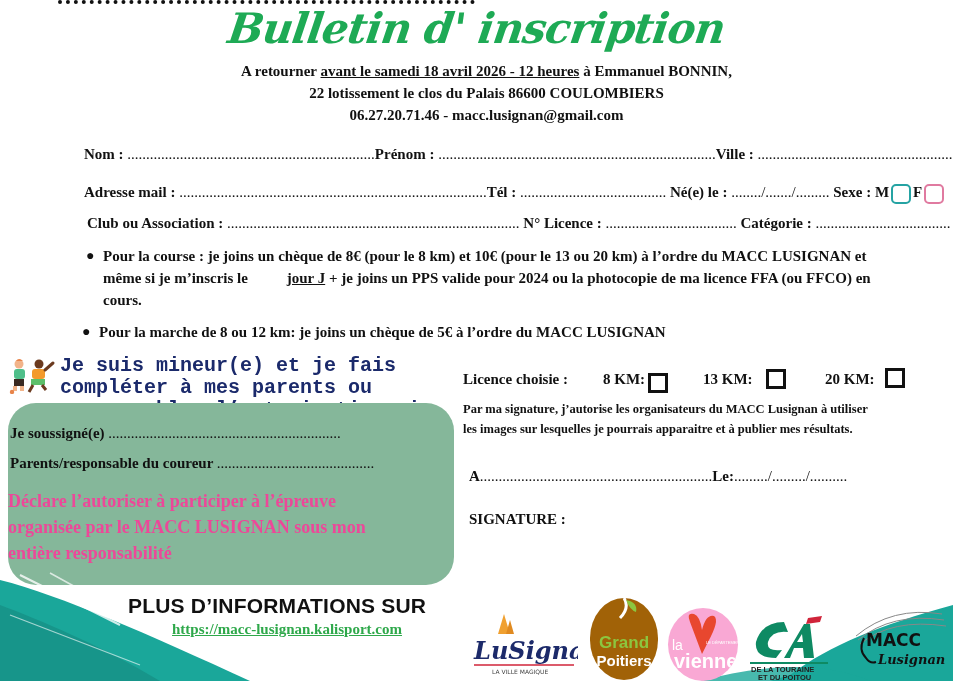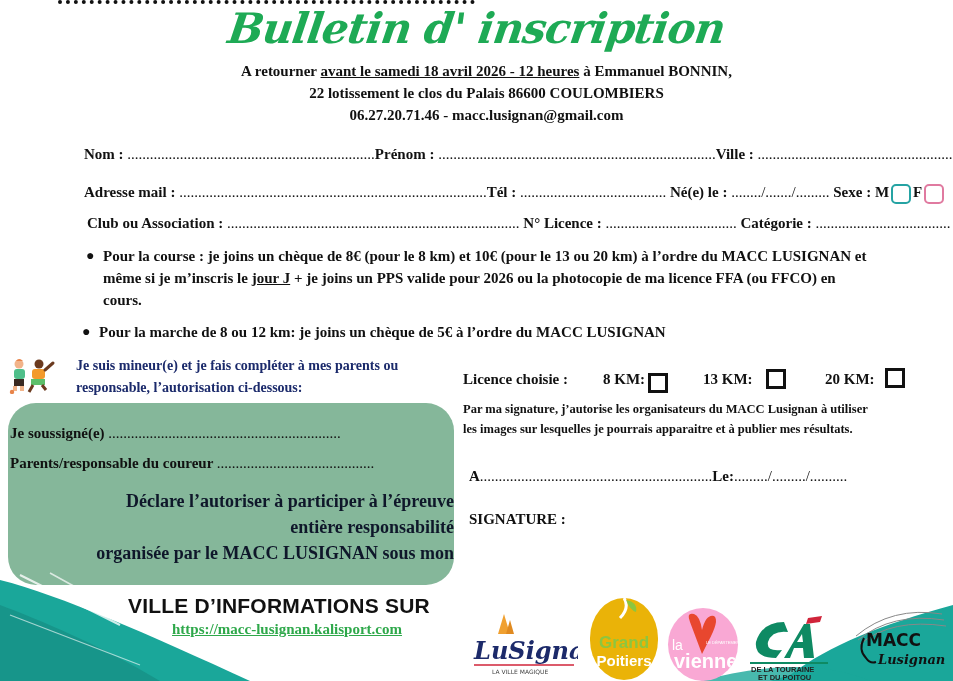--- a/index.html
+++ b/index.html
@@ -27,34 +27,34 @@
   .dots { font-weight: normal; letter-spacing: 0px; }
 
   .sexbox { display: inline-block; width: 20px; height: 20px; border-radius: 5px;
     vertical-align: middle; margin: 0 2px; background: #fff; }
   .sexbox.m { border: 2px solid #25a3a3; }
   .sexbox.f { border: 2px solid #e07aa0; }
 
   .bullet { position: absolute; font-family: "Liberation Serif", serif; font-weight: bold;
     font-size: 15px; line-height: 22px; color:#111; }
   .bullet .dot { position: absolute; left: -17px; top: 0; font-size: 14px; }
-  .bullet u { text-decoration: underline; }
+  .bullet u { text-decoration: underline; margin-left: 35px; }
 
   .minor-text { position: absolute; left: 60px; top: 355px; width: 400px;
-    font-family: Liberation Serif, serif; font-weight: bold; font-size: 14px;
-    line-height: 22px; color: #1b2a6b; margin-left: 16px; }
+    font-family: Liberation Mono, monospace; font-weight: bold; font-size: 20px;
+    line-height: 22px; color: #1b2a6b; }
 
   .kids-icon { position: absolute; left: 6px; top: 358px; width: 50px; height: 36px; }
 
   .auth-box { position: absolute; left: 8px; top: 403px; width: 446px; height: 182px;
     background: #85b79a; border-radius: 28px; }
   .auth-line { position: absolute; left: 10px; font-family: Liberation Serif, serif;
     font-weight: bold; font-size: 15px; color:#111; white-space: nowrap; }
-  .auth-declare { position: absolute; left: 8px; width: 446px; top: 488px; text-align: right;
-    font-family: "Liberation Serif", serif; font-weight: bold; font-size: 18px; line-height: 26px; color:#0f172a; }
+  .auth-declare { position: absolute; left: 8px; width: 446px; top: 488px; text-align: left;
+    font-family: "Liberation Serif", serif; font-weight: bold; font-size: 18px; line-height: 26px; color:#ec4899; }
 
   .course-row { position: absolute; left: 463px; top: 368px; font-family: "Liberation Serif", serif;
     font-weight: bold; font-size: 15px; white-space: nowrap; color:#111; }
   .course-row .lbl { position: absolute; white-space: nowrap; top: 3px; }
   .cbox { position: absolute; width: 20px; height: 20px; border: 3px solid #111; background: #fff; }
 
   .consent { position: absolute; left: 463px; top: 399px; width: 480px;
     font-family: "Liberation Serif", serif; font-weight: bold; font-size: 12.5px; line-height: 20px; color:#111; }
 
   .sig-line { position: absolute; font-family: "Liberation Serif", serif; font-weight: bold;
@@ -63,21 +63,21 @@
   .swoosh { position: absolute; left: 0; top: 565px; width: 953px; height: 116px; }
 
   .more-info { position: absolute; left: 128px; top: 594px; font-family: "Liberation Sans", sans-serif;
     font-weight: bold; font-size: 21px; color: #111; letter-spacing: 0.2px; }
   .more-link { position: absolute; left: 172px; top: 621px; font-family: "Liberation Serif", serif;
     font-weight: bold; font-size: 15px; color: #2ea84a; text-decoration: underline; }
 
   .logo { position: absolute; }
   .logo-lusignan { left: 470px; top: 612px; width: 108px; height: 66px; }
   .logo-gp { left: 590px; top: 598px; width: 68px; height: 82px; border-radius: 34px/40px;
-    background: #eab308; }
+    background: #a16207; }
   .logo-vienne { left: 668px; top: 608px; width: 70px; height: 73px; border-radius: 50%;
     background: #f9a8d4; overflow: hidden; }
   .logo-ca { left: 748px; top: 612px; width: 82px; height: 69px; }
   .logo-macc { left: 852px; top: 606px; width: 96px; height: 68px; }
 </style>
 </head>
 <body>
 
 <div class="dotted-top"></div>
 
@@ -99,21 +99,21 @@
 
 <div class="field-line" style="left:87px; top:215px;">
   <span>Club ou Association : </span><span class="dots">..............................................................................</span>
   <span>N° Licence : </span><span class="dots">...................................</span>
   <span>Catégorie : </span><span class="dots">....................................</span>
 </div>
 
 <div class="bullet" style="left:103px; top:245px; width:820px;">
   <span class="dot">●</span>
   <div>Pour la course : je joins un chèque de 8€ (pour le 8 km) et 10€ (pour le 13 ou 20 km) à l’ordre du MACC LUSIGNAN et</div>
-  <div><span>même si je m’inscris le </span><u>jour J</u><span> + je joins un PPS valide pour 2026 ou la photocopie de ma licence FFA (ou FFCO) en</span></div>
+  <div><span>même si je m’inscris le </span><u>jour J</u><span> + je joins un PPS valide pour 2024 ou la photocopie de ma licence FFA (ou FFCO) en</span></div>
   <div>cours.</div>
 </div>
 <div class="bullet" style="left:99px; top:321px; width:820px;">
   <span class="dot">●</span>
   <div>Pour la marche de 8 ou 12 km:  je joins un chèque de 5€ à l’ordre du MACC LUSIGNAN</div>
 </div>
 
 <svg class="kids-icon" viewBox="0 0 50 36">
   <circle cx="13" cy="6" r="4.5" fill="#f2b48a"></circle>
   <path d="M10 3 q3 -4 7 0" fill="#e8844a"></path>
@@ -131,22 +131,22 @@
 <div class="minor-text">
   <div>Je suis mineur(e) et je fais compléter à mes parents ou</div>
   <div>responsable, l’autorisation ci-dessous:</div>
 </div>
 
 <div class="auth-box"></div>
 <div class="auth-line" style="top:425px;"><span>Je soussigné(e) </span><span class="dots">..............................................................</span></div>
 <div class="auth-line" style="top:455px;text-align:center;"><span>Parents/responsable du coureur </span><span class="dots">..........................................</span></div>
 <div class="auth-declare">
   <div>Déclare l’autoriser à participer à l’épreuve</div>
+  <div>organisée par le MACC LUSIGNAN sous mon</div>
   <div>entière responsabilité</div>
-  <div>organisée par le MACC LUSIGNAN sous mon</div>
 </div>
 
 <div class="course-row">
   <span class="lbl" style="left:0;">Licence choisie :</span>
   <span class="lbl" style="left:140px;">8 KM:</span>
   <span class="cbox" style="left:185px; top:5px;"></span>
   <span class="lbl" style="left:240px;">13 KM:</span>
   <span class="cbox" style="left:303px; top:1px;"></span>
   <span class="lbl" style="left:362px;">20 KM:</span>
   <span class="cbox" style="left:422px; top:0px;"></span>
@@ -165,21 +165,21 @@
 <svg class="swoosh" viewBox="0 0 953 116" preserveAspectRatio="none">
   <path d="M0 15 C60 30 150 70 250 116 L0 116 Z" fill="#1aa79a"></path>
   <path d="M0 40 C40 55 100 80 160 116 L0 116 Z" fill="#17958a"></path>
   <path d="M20 10 L120 60" stroke="#ffffff" stroke-width="2" opacity="0.8"></path>
   <path d="M50 8 L190 85" stroke="#ffffff" stroke-width="1.5" opacity="0.7"></path>
   <path d="M10 50 L140 100" stroke="#ffffff" stroke-width="1.2" opacity="0.6"></path>
   <path d="M790 110 C830 80 880 60 953 40 L953 116 L770 116 Z" fill="#1aa79a"></path>
   <path d="M700 116 C760 100 820 95 870 116 Z" fill="#1aa79a" opacity="0.8"></path>
 </svg>
 
-<div class="more-info">VILLE D’INFORMATIONS SUR</div>
+<div class="more-info">PLUS D’INFORMATIONS SUR</div>
 <div class="more-link">https://macc-lusignan.kalisport.com</div>
 
 <svg class="logo logo-lusignan" viewBox="0 0 108 66">
   <path d="M34 2 L28 22 L40 22 Z" fill="#f0a030"></path>
   <path d="M40 8 L36 22 L44 22 Z" fill="#e08a20"></path>
   <text x="4" y="47" font-family="DejaVu Serif, serif" font-style="italic" font-weight="bold" font-size="24" fill="#1c2a6a">LuSignan</text>
   <line x1="4" y1="53" x2="104" y2="53" stroke="#d0243a" stroke-width="1.5"></line>
   <text x="22" y="62" font-family="DejaVu Sans, sans-serif" font-size="6" fill="#444">LA VILLE MAGIQUE</text>
 </svg>
 

